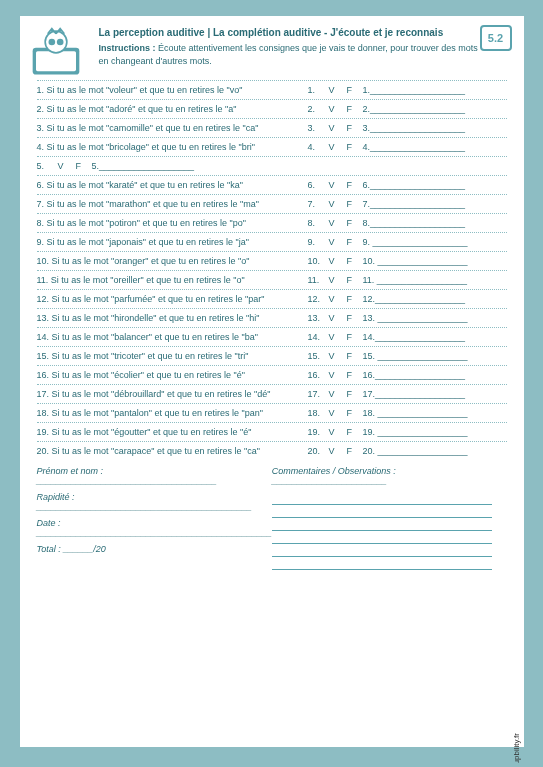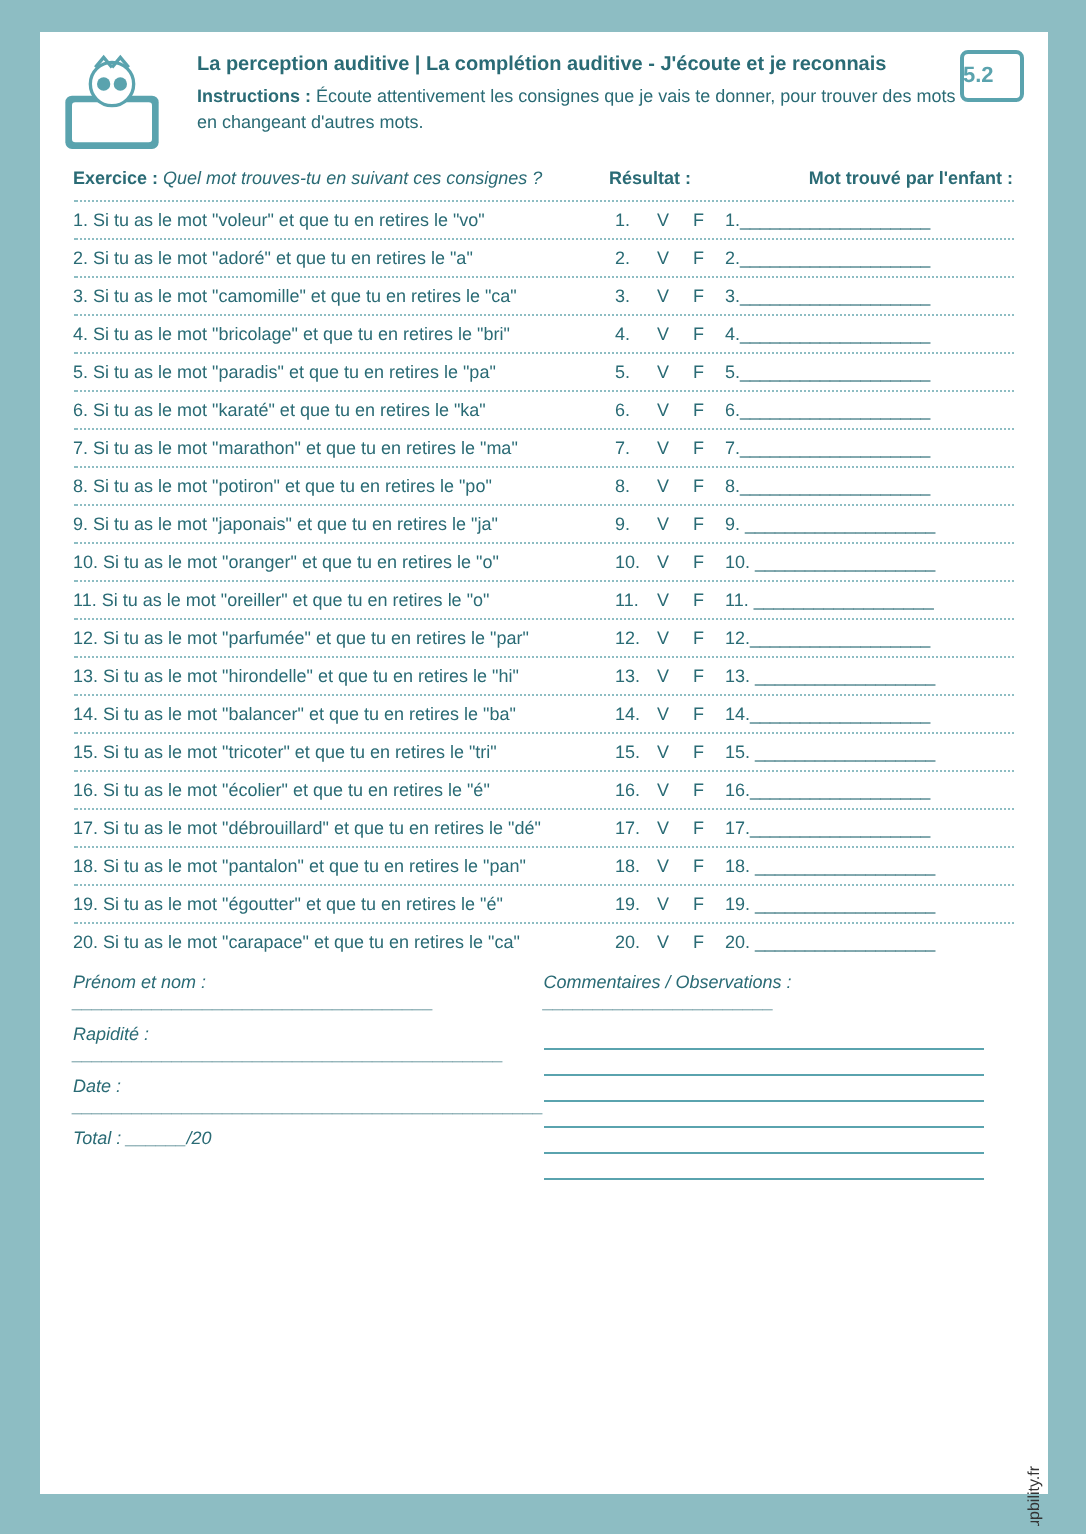--- a/index.html
+++ b/index.html
@@ -1,21 +1,21 @@
 <!DOCTYPE html>
 <html><head>
 <meta charset="utf-8">
 <style>
 body{margin:0;background:#8dbdc3;font-family:Arial,Helvetica,sans-serif}
 .page{margin:14px auto;width:508px;height:735px;background:#fff;border:2px solid #8dbdc3;position:relative;box-sizing:border-box;padding:10px 17px 10px 17px}
 .owl{position:absolute;left:11px;top:11px;width:50px;height:50px}
 .hbox{margin-left:62px;margin-right:28px;min-height:48px}
 .title{font-size:10px;font-weight:bold;color:#2a6b75;line-height:1.4}
 .instr{font-size:9px;color:#2a6b75;line-height:1.4;margin-top:2px}
-.badge{position:absolute;right:12px;top:9px;width:28px;height:22px;border:2px solid #5aa3ae;border-radius:4px;text-align:left;font-size:11px;color:#5aa3ae;line-height:22px;font-weight:bold}
+.badge{position:absolute;right:12px;top:9px;width:28px;height:22px;border:2px solid #5aa3ae;border-radius:4px;text-align:center;font-size:11px;color:#5aa3ae;line-height:22px;font-weight:bold}
 .sect{margin-top:10px;display:flex;justify-content:space-between;font-size:9px;color:#2a6b75}
 .sect b{font-weight:bold}
 .tbl{margin-top:6px}
 .row{display:flex;align-items:flex-end;border-top:1px dotted #8dbdc3;padding:4px 0;font-size:9px;color:#2a6b75}
 .row .q{width:268px;padding-right:3px}
 .row .n{width:21px}
 .row .v{width:18px}
 .row .f{width:16px}
 .row .ans{flex:1;font-size:9px}
 .ftr{display:flex;font-size:9px;color:#2a6b75;font-style:italic}
@@ -36,25 +36,20 @@
       <circle cx="35" cy="18" r="4" fill="#5aa3ae"></circle>
       <path d="M20 8l5-6 5 6M30 8l5-6 5 6" stroke="#5aa3ae" stroke-width="2" fill="none"></path>
     </svg>
 
   <div class="hbox">
     <div class="title">La perception auditive | La complétion auditive - J'écoute et je reconnais</div>
     <div class="instr"><b>Instructions :</b><span> Écoute attentivement les consignes que je vais te donner, pour trouver des mots en changeant d'autres mots.</span></div>
   </div>
   <div class="badge">5.2</div>
 
-  <div class="sect">
-    <span style="width:268px"><b>Exercice :</b><i> Quel mot trouves-tu en suivant ces consignes ?</i></span>
-    <span style="width:55px"><b>Résultat :</b></span>
-    <span style="flex:1;text-align:right"><b>Mot trouvé par l'enfant :</b></span>
-  </div>
 
   <div class="tbl" id="tbl">
       <div class="row">
         <span class="q">1.  Si tu as le mot "voleur" et que tu en retires le "vo"</span>
         <span class="n">1.</span>
         <span class="v">V</span>
         <span class="f">F</span>
         <span class="ans">1.___________________</span>
       </div>
       <div class="row">
@@ -72,21 +67,20 @@
         <span class="ans">3.___________________</span>
       </div>
       <div class="row">
         <span class="q">4.  Si tu as le mot "bricolage" et que tu en retires le "bri"</span>
         <span class="n">4.</span>
         <span class="v">V</span>
         <span class="f">F</span>
         <span class="ans">4.___________________</span>
       </div>
       <div class="row">
-        <span class="q">5.  Si tu as le mot "paradis" et que tu en retires le "pa"</span>
         <span class="n">5.</span>
         <span class="v">V</span>
         <span class="f">F</span>
         <span class="ans">5.___________________</span>
       </div>
       <div class="row">
         <span class="q">6.  Si tu as le mot "karaté" et que tu en retires le "ka"</span>
         <span class="n">6.</span>
         <span class="v">V</span>
         <span class="f">F</span>

